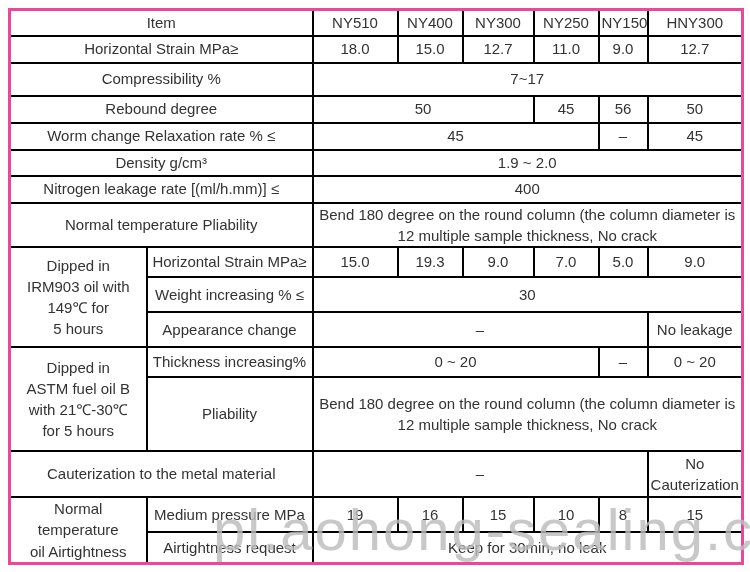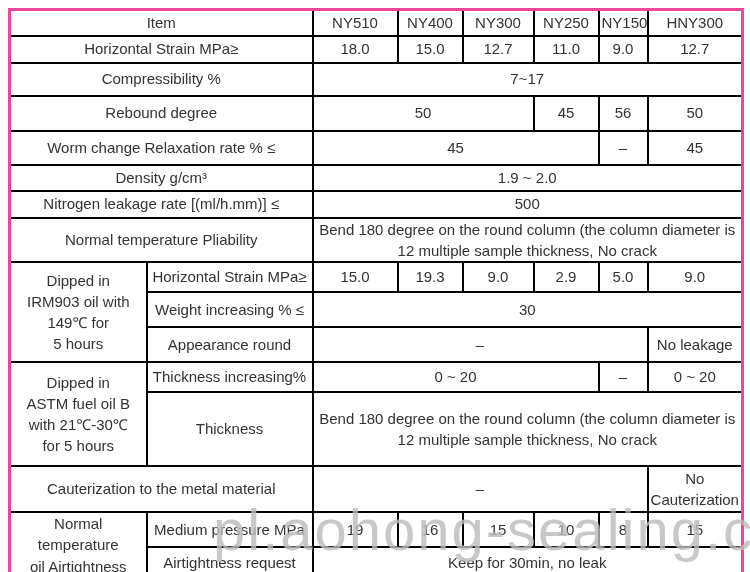--- a/index.html
+++ b/index.html
@@ -80,80 +80,80 @@
         <td>15.0</td>
         <td>12.7</td>
         <td>11.0</td>
         <td>9.0</td>
         <td>12.7</td>
       </tr>
       <tr style="height:33px">
         <td colspan="2">Compressibility %</td>
         <td colspan="6">7~17</td>
       </tr>
-      <tr style="height:35px">
+      <tr style="height:27px">
         <td colspan="2">Rebound degree</td>
         <td colspan="3">50</td>
         <td>45</td>
         <td>56</td>
         <td>50</td>
       </tr>
-      <tr style="height:34px">
+      <tr style="height:27px">
         <td colspan="2">Worm change Relaxation rate % ≤</td>
         <td colspan="4">45</td>
         <td>–</td>
         <td>45</td>
       </tr>
       <tr style="height:26px">
         <td colspan="2">Density g/cm³</td>
         <td colspan="6">1.9 ~ 2.0</td>
       </tr>
       <tr style="height:27px">
         <td colspan="2">Nitrogen leakage rate [(ml/h.mm)] ≤</td>
-        <td colspan="6">500</td>
+        <td colspan="6">400</td>
       </tr>
       <tr style="height:37px">
         <td colspan="2">Normal temperature Pliability</td>
         <td colspan="6">Bend 180 degree on the round column (the column diameter is
 12 multiple sample thickness, No crack</td>
       </tr>
       <tr style="height:30px">
         <td rowspan="3">Dipped in
 IRM903 oil with
 149℃ for
 5 hours</td>
         <td>Horizontal Strain MPa≥</td>
         <td>15.0</td>
         <td>19.3</td>
         <td>9.0</td>
-        <td>2.9</td>
+        <td>7.0</td>
         <td>5.0</td>
         <td>9.0</td>
       </tr>
       <tr style="height:35px">
         <td>Weight increasing % ≤</td>
         <td colspan="6">30</td>
       </tr>
       <tr style="height:35px">
-        <td>Appearance round</td>
+        <td>Appearance change</td>
         <td colspan="5">–</td>
         <td>No leakage</td>
       </tr>
       <tr style="height:30px">
         <td rowspan="2">Dipped in
 ASTM fuel oil B
 with 21℃-30℃
 for 5 hours</td>
         <td>Thickness increasing%</td>
         <td colspan="4">0 ~ 20</td>
         <td>–</td>
         <td>0 ~ 20</td>
       </tr>
       <tr style="height:74px">
-        <td>Thickness</td>
+        <td>Pliability</td>
         <td colspan="6">Bend 180 degree on the round column (the column diameter is
 12 multiple sample thickness, No crack</td>
       </tr>
       <tr style="height:46px">
         <td colspan="2">Cauterization to the metal material</td>
         <td colspan="5">–</td>
         <td>No
 Cauterization</td>
       </tr>
       <tr style="height:33px">

